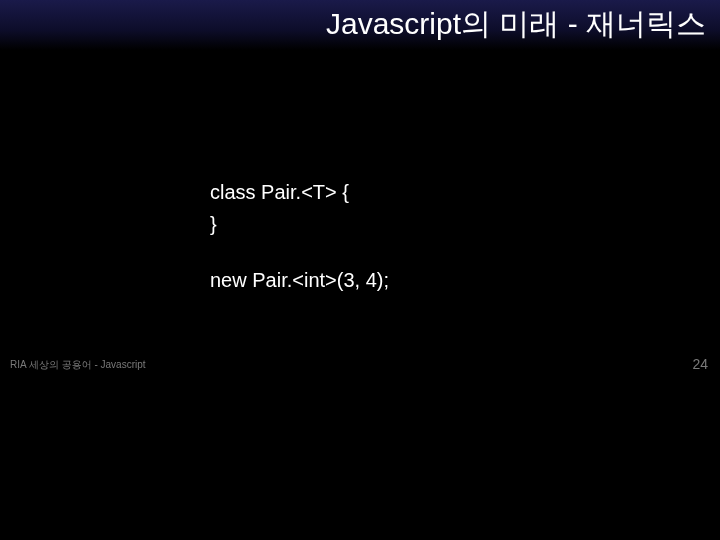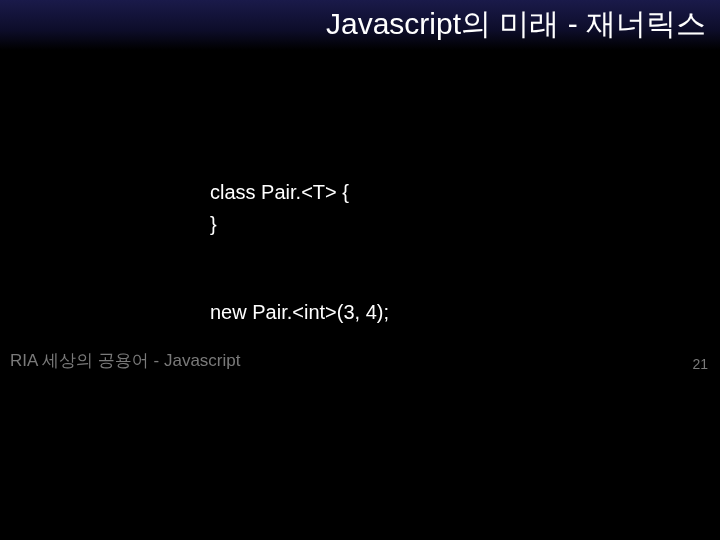--- a/index.html
+++ b/index.html
@@ -42,26 +42,26 @@
     top: 176px;
     width: 460px;
     font-size: 20px;
     line-height: 1.6;
     color: #fff;
   }
   .content .line {
     white-space: pre;
   }
   .indent1 { padding-left: 48px; }
-  .block2 { margin-top: 56px; }
+  .block2 { margin-top: 24px; }
   .footer-left {
     position: absolute;
     left: 10px;
     bottom: 8px;
-    font-size: 17px;
+    font-size: 10px;
     color: #7a7a7a;
   }
   .footer-right {
     position: absolute;
     right: 12px;
     bottom: 8px;
     font-size: 14px;
     color: #7a7a7a;
   }
 </style>
@@ -72,14 +72,14 @@
   <div class="title-bar"></div>
   <div class="title">Javascript의 미래 - 재너릭스</div>
 
   <div class="content">
     <div class="line">class Pair.&lt;T&gt; {</div>
     <div class="line">}</div>
     <div class="line block2">new Pair.&lt;int&gt;(3, 4);</div>
   </div>
 
   <div class="footer-left">RIA 세상의 공용어 - Javascript</div>
-  <div class="footer-right">21</div>
+  <div class="footer-right">24</div>
 </div>
 
 </body></html>

